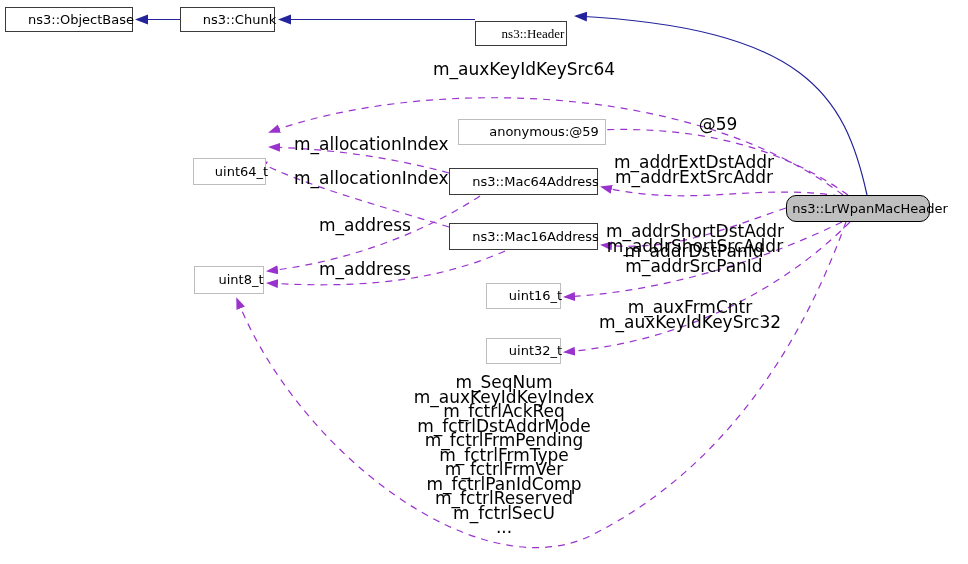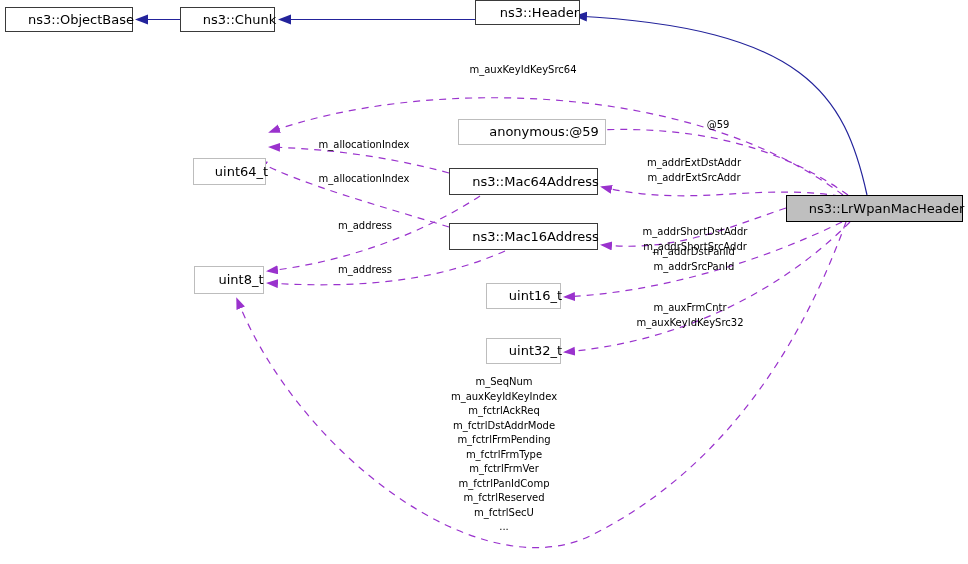--- a/index.html
+++ b/index.html
@@ -14,21 +14,21 @@
   .edges{position:absolute;left:0;top:0;width:968px;height:564px;}
   .iedge{fill:none;stroke:var(--inheritance-edge);stroke-width:1.2;}
   .uedge{fill:none;stroke:var(--usage-edge);stroke-width:1.2;stroke-dasharray:7 6;}
   #arrow-blue path{fill:var(--inheritance-edge);}
   #arrow-purple path{fill:var(--usage-edge);}
   .node{position:absolute;display:flex;align-items:center;justify-content:center;
         font-size:13px;line-height:14px;color:var(--text);background:var(--node-fill);
         border:1.2px solid var(--class-node-border);white-space:nowrap;padding-left:24px;}
   .node.typedef{border-color:var(--typedef-node-border);}
   .node.focus{background:var(--focus-node-fill);border:1.6px solid var(--focus-node-border);}
-  .elabel{position:absolute;font-size:10px;line-height:15px;color:var(--text);
+  .elabel{position:absolute;font-size:17px;line-height:15px;color:var(--text);
           text-align:center;white-space:pre-line;}
   .elabel.members{line-height:14.5px;}
 </style>
 </head>
 <body>
 
 <div class="diagram">
 
   <svg class="edges" width="968" height="564" viewBox="0 0 968 564" xmlns="http://www.w3.org/2000/svg">
     <defs>
@@ -52,22 +52,22 @@
     <path class="uedge" d="M 850 222 C 780 292, 680 342, 565 352" marker-end="url(#arrow-purple)"></path>
     <path class="uedge" d="M 846 222 C 800 350, 720 472, 590 536 C 478 589, 298 452, 237 299" marker-end="url(#arrow-purple)"></path>
     <path class="uedge" d="M 449 173 C 390 157, 330 149, 270 147" marker-end="url(#arrow-purple)"></path>
     <path class="uedge" d="M 449 227 C 380 206, 300 184, 257 161" marker-end="url(#arrow-purple)"></path>
     <path class="uedge" d="M 480 196 C 420 235, 345 262, 268 271" marker-end="url(#arrow-purple)"></path>
     <path class="uedge" d="M 505 251 C 430 284, 350 288, 268 283" marker-end="url(#arrow-purple)"></path>
   </svg>
 
   <div class="node" style="left:5px;top:7px;width:128px;height:25px;">ns3::ObjectBase</div>
   <div class="node" style="left:180px;top:7px;width:95px;height:25px;">ns3::Chunk</div>
-  <div class="node" style="left:475px;top:0;width:105px;height:25px;">ns3::Header</div>
-  <div class="node focus" style="left:786px;top:195px;width:177px;height:27px;">ns3::LrWpanMacHeader</div>
+  <div class="node" style="left:475px;top:21px;width:92px;height:25px;font-family:Liberation Serif, serif;">ns3::Header</div>
+  <div class="node focus" style="left:786px;top:195px;width:144px;height:27px;border-radius:10px;">ns3::LrWpanMacHeader</div>
 
   <div class="node typedef" style="left:193px;top:129px;width:73px;height:27px;margin-top:29px;">uint64_t</div>
   <div class="node typedef" style="left:458px;top:119px;width:148px;height:26px;">anonymous:@59</div>
   <div class="node" style="left:449px;top:168px;width:149px;height:27px;">ns3::Mac64Address</div>
   <div class="node" style="left:449px;top:223px;width:149px;height:27px;">ns3::Mac16Address</div>
   <div class="node typedef" style="left:194px;top:266px;width:70px;height:28px;text-align:right;">uint8_t</div>
   <div class="node typedef" style="left:486px;top:283px;width:75px;height:26px;">uint16_t</div>
   <div class="node typedef" style="left:486px;top:338px;width:75px;height:26px;">uint32_t</div>
 
   <div class="elabel" style="left:433px;top:62px;width:180px;">m_auxKeyIdKeySrc64</div>

